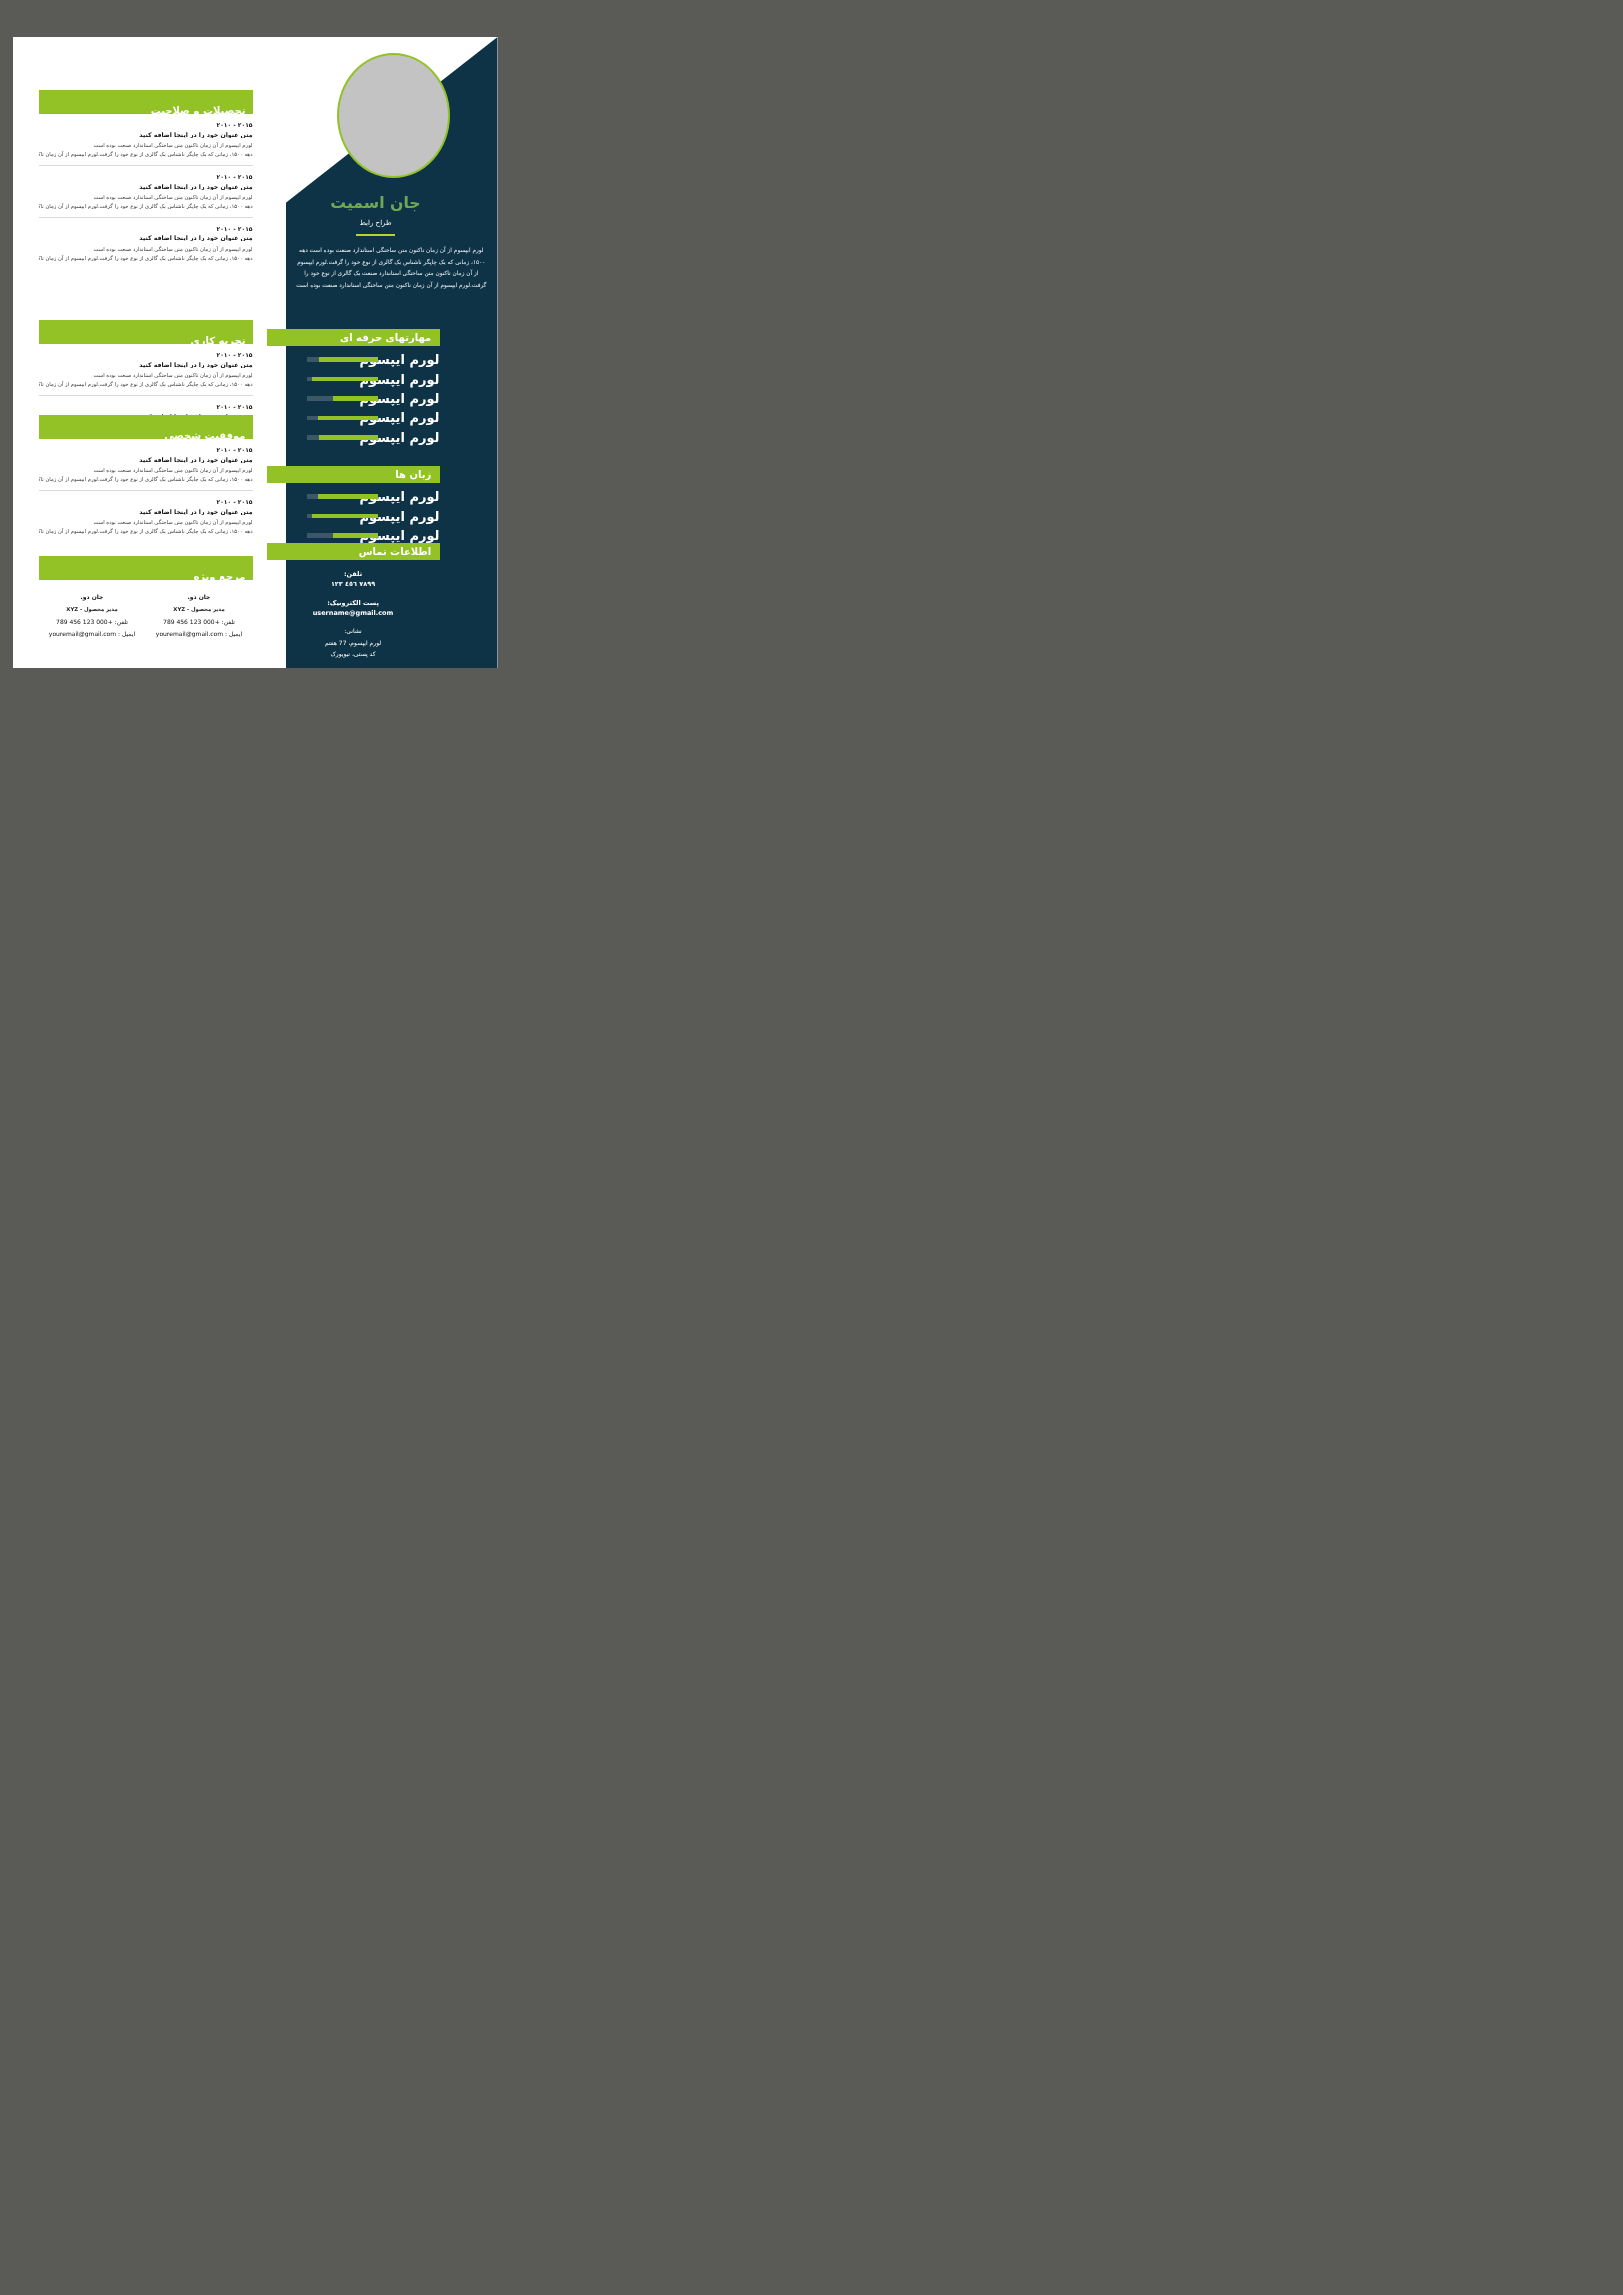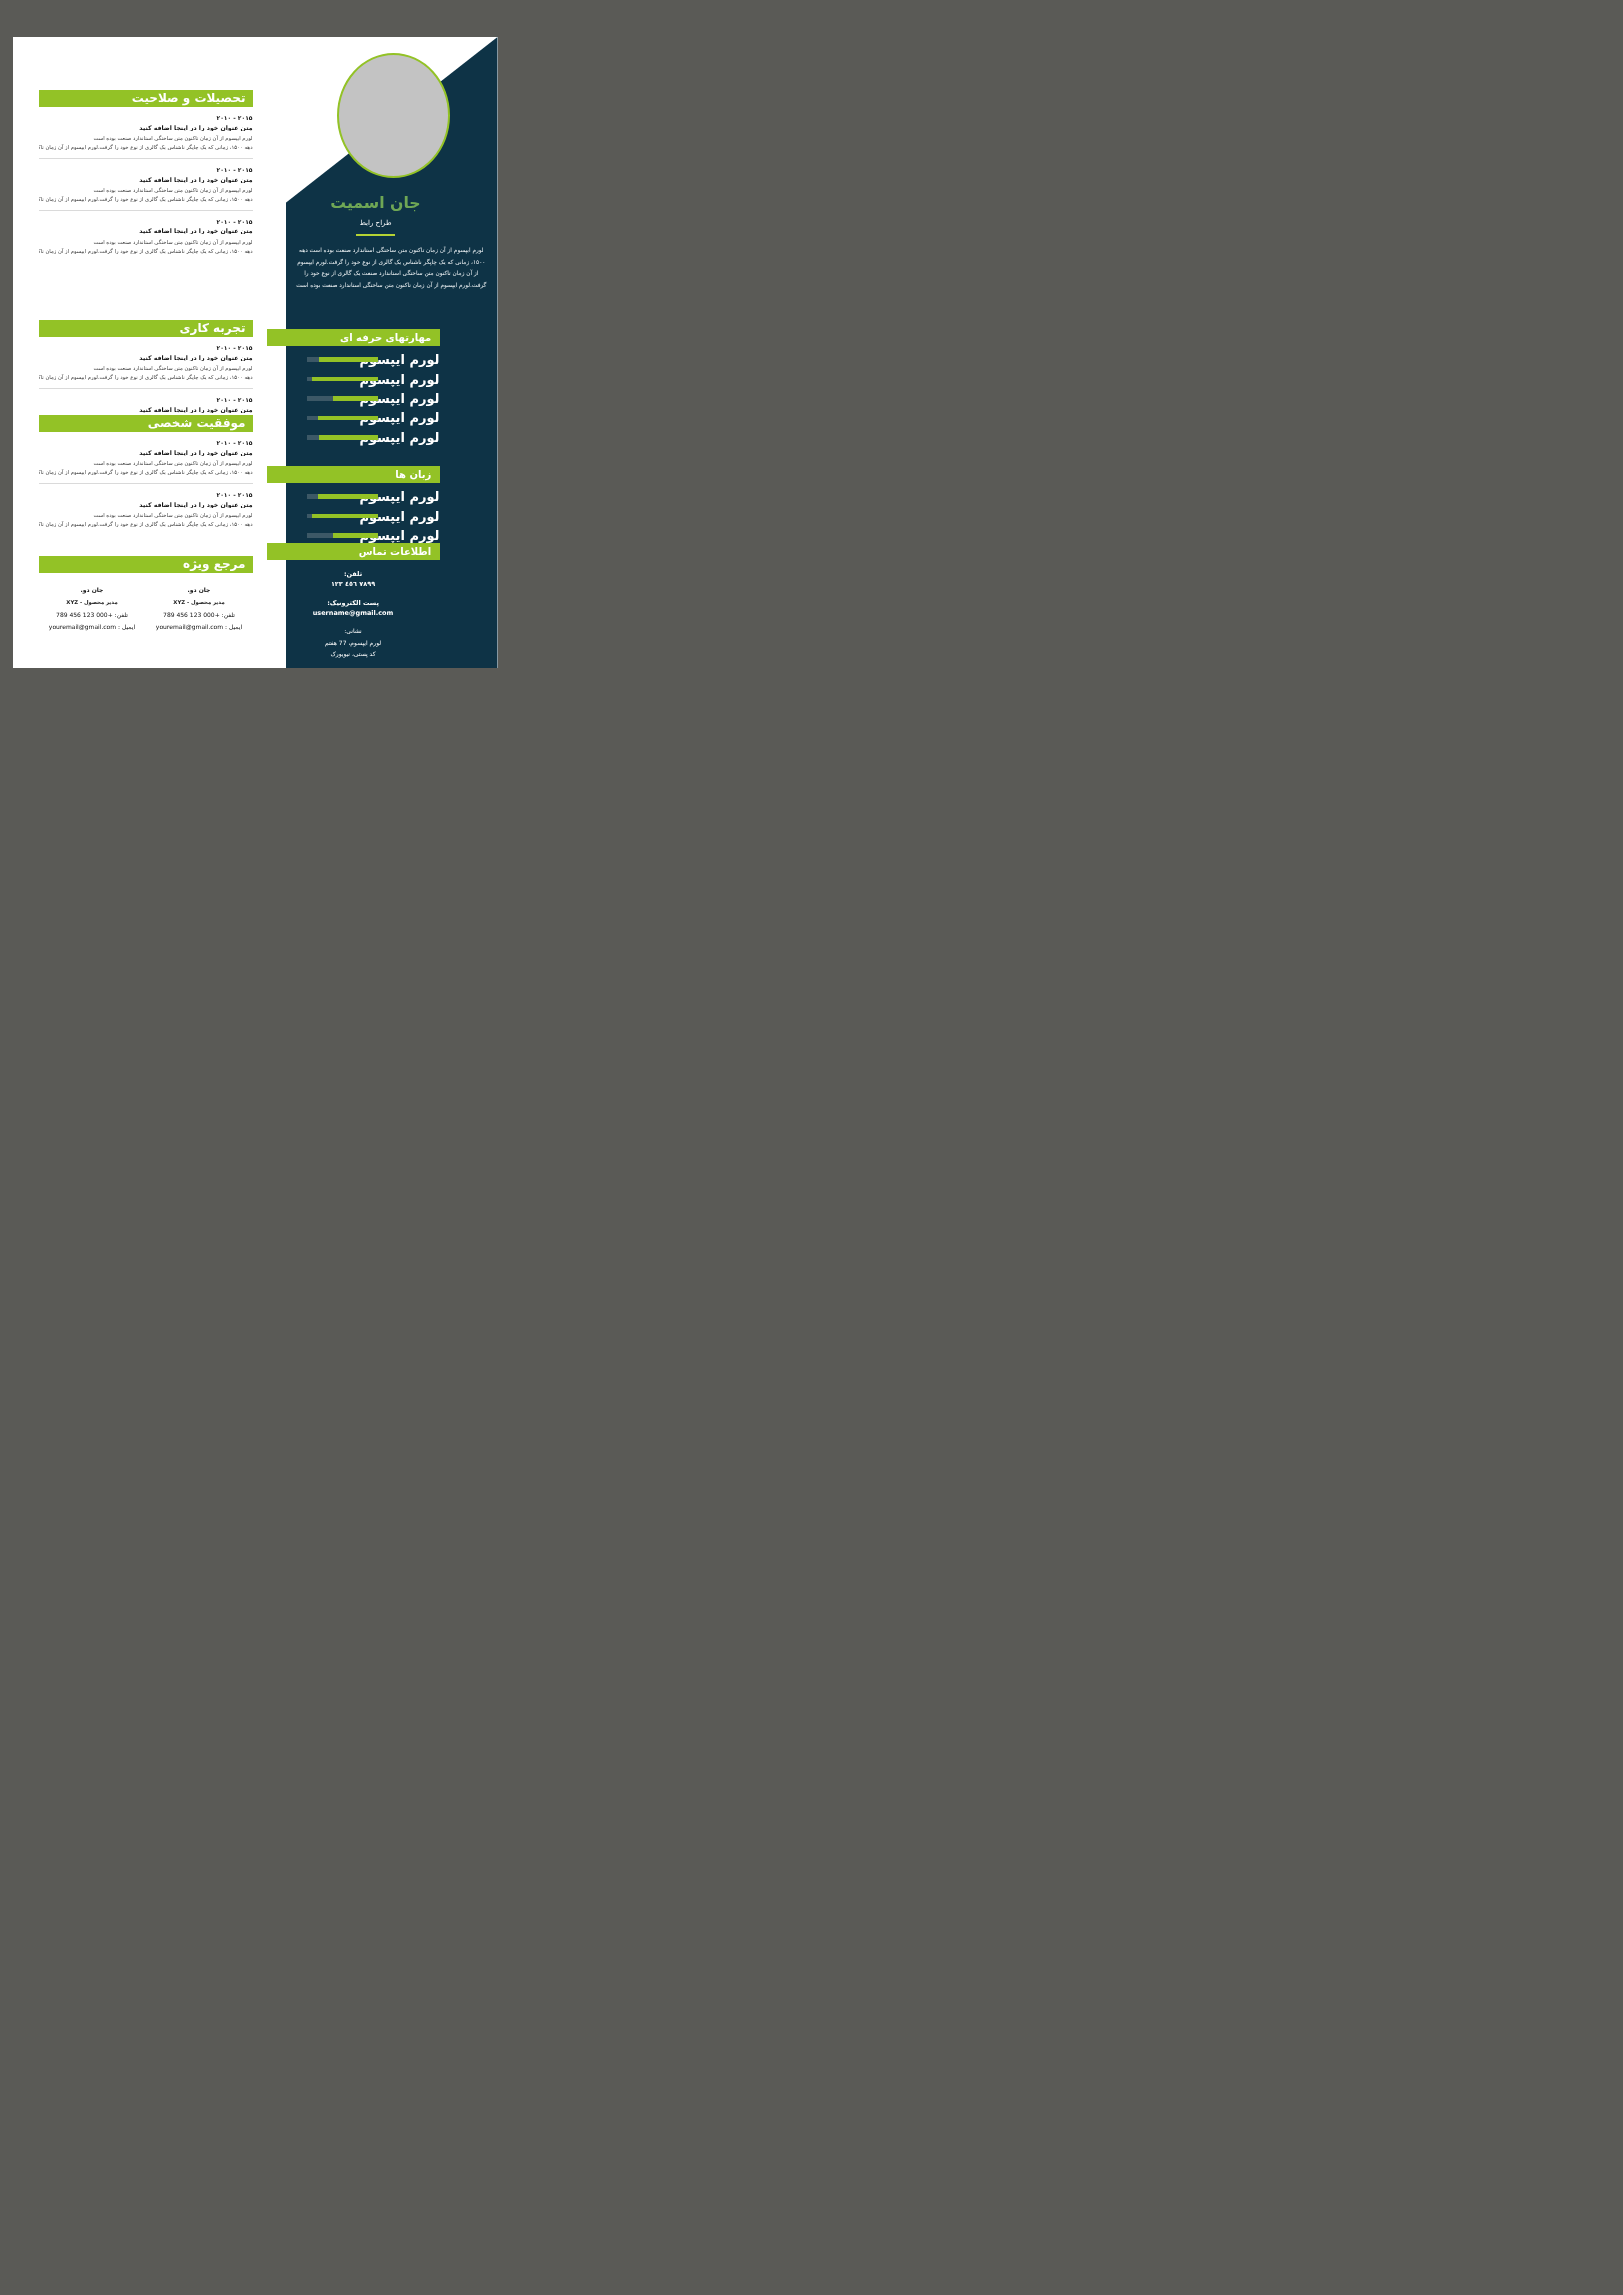--- a/index.html
+++ b/index.html
@@ -53,21 +53,21 @@
   .c-label{font-size:6.5px;font-weight:bold;line-height:10.2px;}
   .c-value{font-size:6.5px;font-weight:bold;line-height:11px;}
   .c-gap{height:7.4px;}
   .c-label-light{font-size:6px;line-height:10.6px;}
   .c-addr{font-size:6px;line-height:11.6px;}
   
   .main-col{position:absolute;left:26px;top:0;width:214px;direction:rtl;text-align:right;}
   .section{position:absolute;left:0;width:214px;}
   .section-bar{
     height:17px;box-sizing:border-box;background:#93c226;color:#fff;
-    font-size:12px;font-weight:bold;line-height:17px;padding:0 7px;text-align:right;
+    font-size:10px;font-weight:bold;line-height:17px;padding:12px 7px;text-align:right;
   }
   .entry{padding:7.4px 0;overflow:hidden;}
   .entry + .entry{border-top:0.5px solid #dadada;}
   .e-date{font-size:6px;font-weight:bold;color:#111;white-space:nowrap;}
   .e-title{font-size:6.2px;font-weight:bold;color:#111;margin-top:2.3px;white-space:nowrap;overflow:hidden;}
   .e-body{font-size:5.3px;color:#3a3a3a;margin-top:4.6px;white-space:nowrap;overflow:hidden;}
   .e-body2{margin-top:3.2px;}
   .refs{display:flex;direction:rtl;margin-top:13px;}
   .ref{flex:1;text-align:center;direction:rtl;}
   .r-name{font-size:6px;font-weight:bold;color:#111;}

